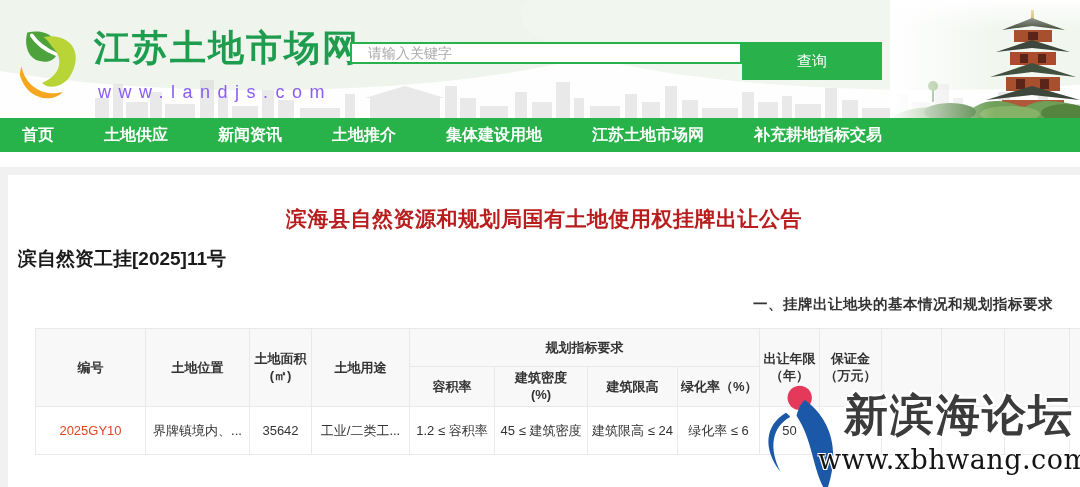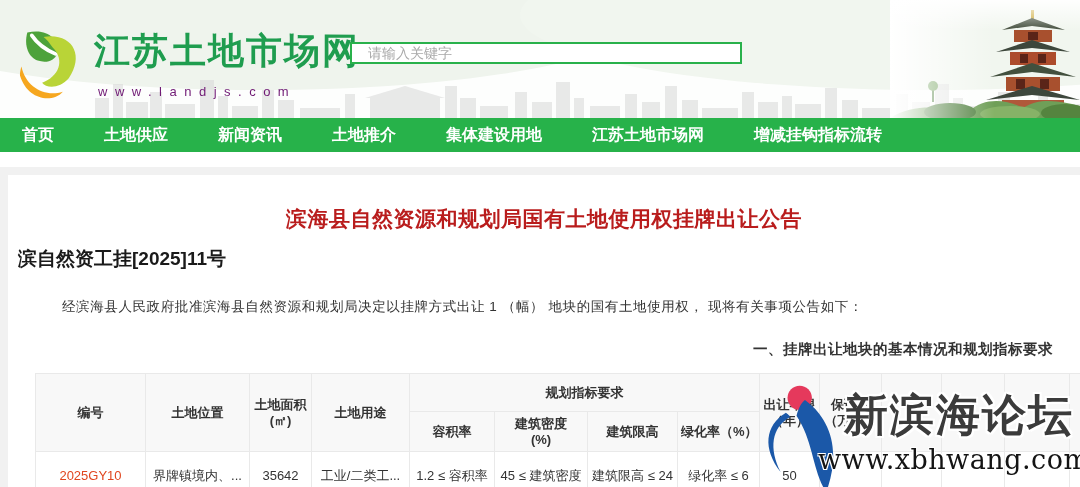--- a/index.html
+++ b/index.html
@@ -11,21 +11,21 @@
   .site-header{position:absolute;left:0;top:0;width:1080px;height:118px;background:#fdfefd;overflow:hidden;}
   .mountain{position:absolute;border-radius:50%;}
   .m1{left:-120px;top:-50px;width:760px;height:140px;background:#eff4ed;}
   .m2{left:520px;top:-60px;width:820px;height:150px;background:#f1f6ef;}
   .skyline{position:absolute;left:0;bottom:0;width:1080px;height:46px;}
   .pagoda{position:absolute;right:0;top:0;width:190px;height:118px;}
   .brand{position:absolute;left:14px;top:28px;display:flex;align-items:center;}
   .logo-mark{width:74px;height:74px;display:block;}
   .brand-text{margin-left:6px;}
   .site-name{font-size:36px;font-weight:bold;color:#1f9d4f;letter-spacing:2px;line-height:1.1;}
-  .site-url{font-size:13px;color:#701a75;letter-spacing:7.5px;margin-top:14px;padding-left:4px;}
+  .site-url{font-size:18px;color:#8b5cf6;letter-spacing:7.5px;margin-top:14px;padding-left:4px;}
   .search{position:absolute;left:350px;top:42px;display:flex;height:38px;}
   .search input{width:392px;height:22px;box-sizing:border-box;border:2px solid #29b14b;
         padding:0 16px;font-size:14px;color:#333;outline:none;background:#fff;}
   .search input::placeholder{color:#a9a9a9;}
   .search button{width:140px;height:38px;border:none;background:#29b14b;color:#fff;
         font-size:15px;cursor:pointer;font-family:inherit;}
 
   
   .main-nav{position:absolute;left:0;top:118px;width:1080px;height:34px;background:#27b24a;
         display:flex;align-items:center;padding-left:22px;box-sizing:border-box;gap:50px;}
@@ -161,38 +161,38 @@
         <path d="M10,52 C16,80 42,94 66,86 C52,102 18,98 8,64 C8,60 9,55 10,52 Z" fill="#f6a71f"></path>
       </svg>
       <div class="brand-text">
         <div class="site-name">江苏土地市场网</div>
         <div class="site-url">www.landjs.com</div>
       </div>
     </div>
 
     <div class="search">
       <input type="text" placeholder="请输入关键字" style="">
+      <button>查询</button>
     </div>
   </header>
 
   <nav class="main-nav">
       <a class="nav-item">首页</a>
       <a class="nav-item">土地供应</a>
       <a class="nav-item">新闻资讯</a>
       <a class="nav-item">土地推介</a>
       <a class="nav-item">集体建设用地</a>
       <a class="nav-item">江苏土地市场网</a>
-      <a class="nav-item">增减挂钩指标流转</a>
+      <a class="nav-item">补充耕地指标交易</a>
     </nav>
 
   <div class="band"></div>
   <main class="panel">
     <h1 class="doc-title">滨海县自然资源和规划局国有土地使用权挂牌出让公告</h1>
     <h2 class="doc-number">滨自然资工挂[2025]11号</h2>
-    <p class="intro">经滨海县人民政府批准滨海县自然资源和规划局决定以挂牌方式出让 1 （幅） 地块的国有土地使用权， 现将有关事项公告如下：</p>
     <p class="section-title">一、挂牌出让地块的基本情况和规划指标要求</p>
 
     <table class="parcels">
       <colgroup>
         <col style="width:110px">
           <col style="width:104px">
           <col style="width:62px">
           <col style="width:98px">
         <col style="width:85px">
           <col style="width:93px">

